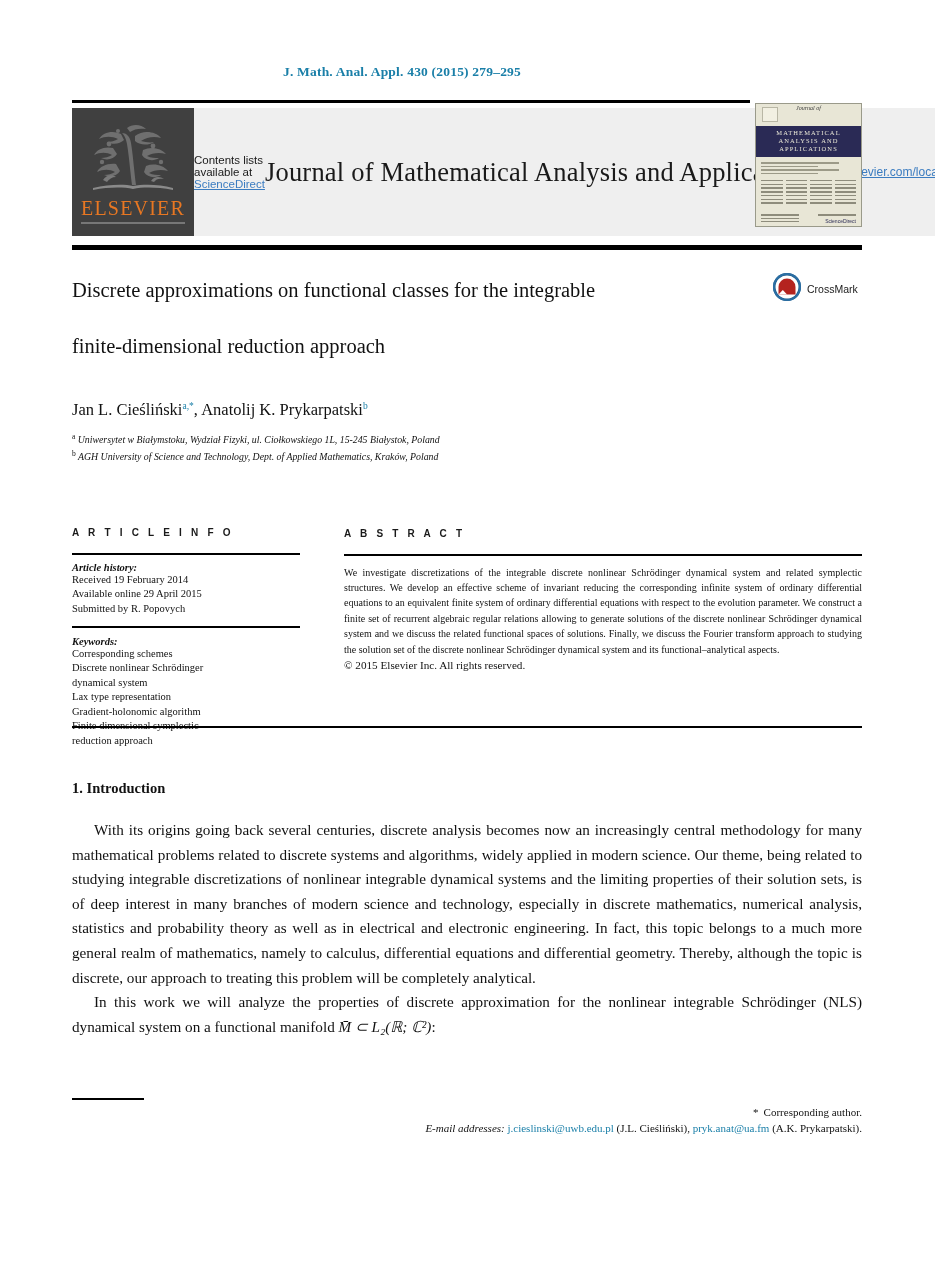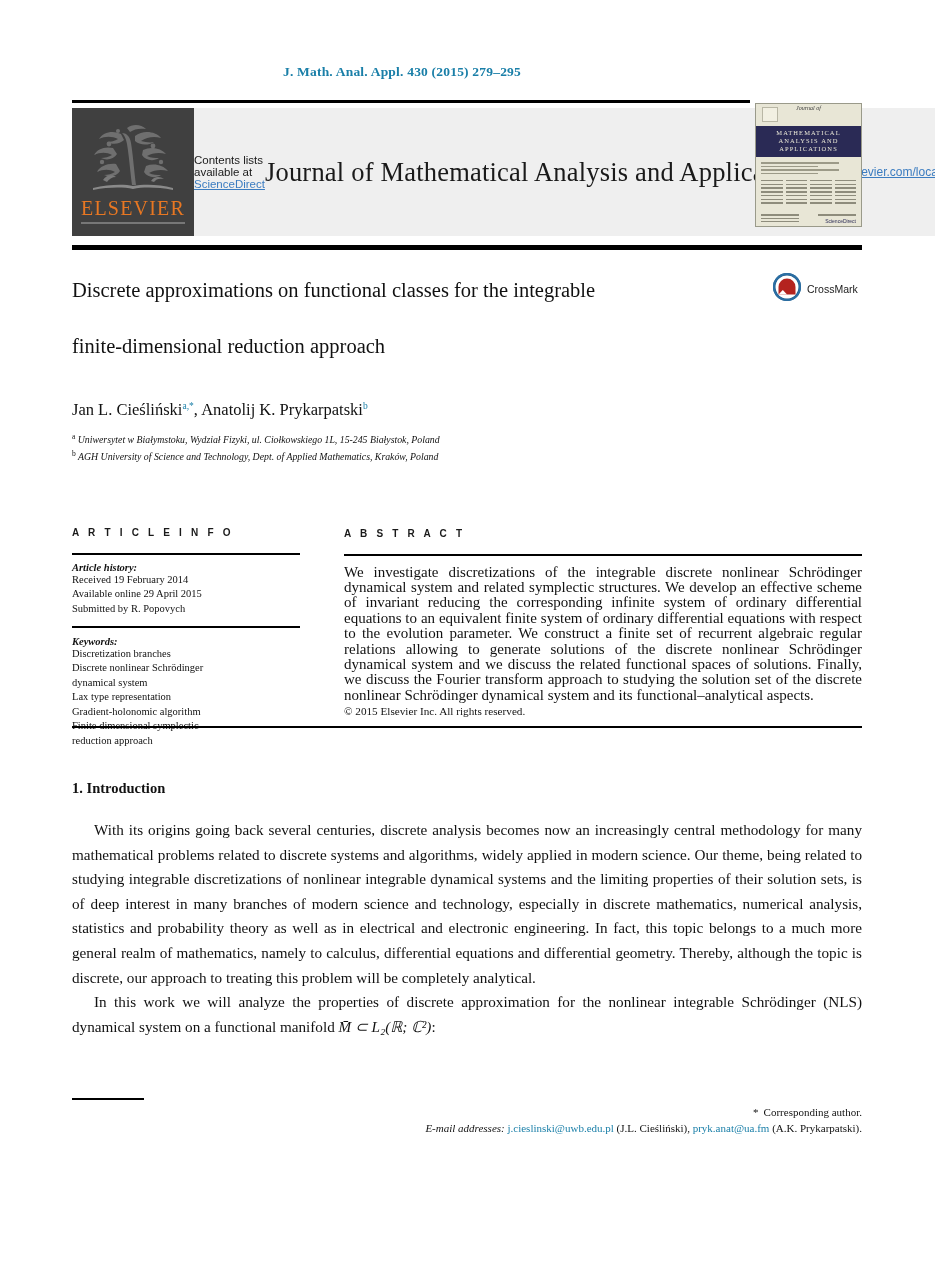--- a/index.html
+++ b/index.html
@@ -181,21 +181,21 @@
     font-family: "Liberation Serif", serif;
     font-size: 10.5px; line-height: 14.5px; color: #111;
   }
   .kw-line {
     font-family: "Liberation Serif", serif;
     font-size: 10.5px; line-height: 14.5px; color: #111;
   }
   .abs-rule { height: 1.5px; background: #000; margin-top: 15px; }
   .abs-body {
     font-family: "Liberation Serif", serif;
-    font-size: 15px; line-height: 15.4px; color: #111;
+    font-size: 10px; line-height: 15.4px; color: #111;
     text-align: justify;
     margin-top: 9px;
   }
   .abs-copy {
     font-family: "Liberation Serif", serif;
     font-size: 11.2px; color: #111;
     text-align: left; margin-top: 2px;
   }
   .block-rule {
     position: absolute; top: 726px; left: 72px; width: 790px;
@@ -394,21 +394,21 @@
 
   <div class="info-col">
     <div class="sec-head">A R T I C L E   I N F O</div>
     <div class="hr-thin"></div>
     <div class="it-head">Article history:</div>
     <div class="info-line">Received 19 February 2014</div>
     <div class="info-line">Available online 29 April 2015</div>
     <div class="info-line">Submitted by R. Popovych</div>
     <div class="hr-thin2"></div>
     <div class="it-head" style="margin-top:2px">Keywords:</div>
-    <div class="kw-line">Discretization branches</div>
+    <div class="kw-line">Corresponding schemes</div>
     <div class="kw-line">Discrete nonlinear Schrödinger</div>
     <div class="kw-line">dynamical system</div>
     <div class="kw-line">Lax type representation</div>
     <div class="kw-line">Gradient-holonomic algorithm</div>
     <div class="kw-line">Finite dimensional symplectic</div>
     <div class="kw-line">reduction approach</div>
   </div>
 
   <div class="abs-col">
     <div class="sec-head">A B S T R A C T</div>

